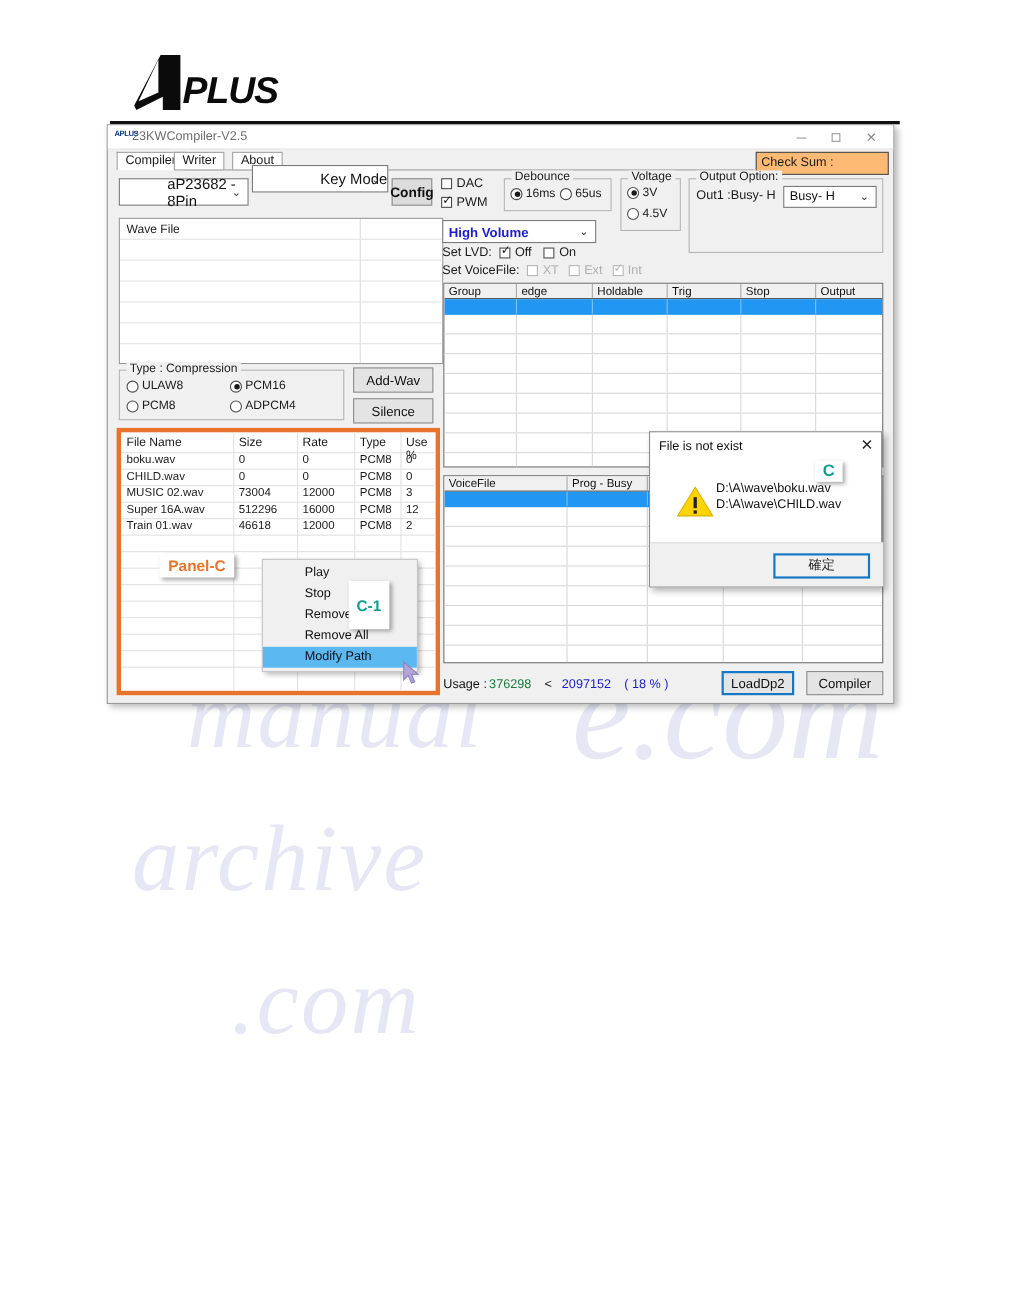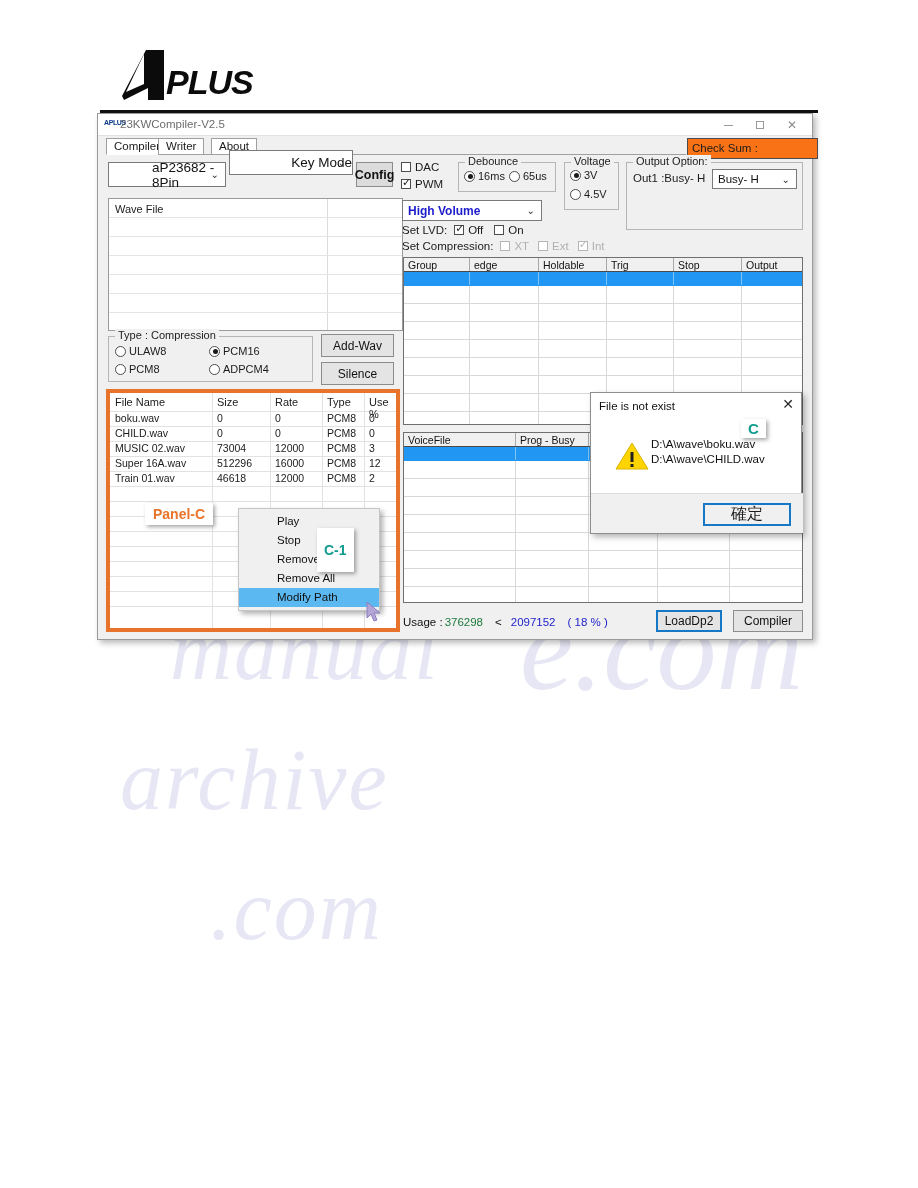--- a/index.html
+++ b/index.html
@@ -92,22 +92,22 @@
   .g-debounce { left:360px; top:48px; width:98px; height:30px; }
   .g-voltage  { left:466px; top:48px; width:55px; height:48px; }
   .g-output   { left:528px; top:48px; width:177px; height:68px; }
 
   .radio { display:inline-flex; align-items:center; font-size:11px; }
   .rdot { width:11px; height:11px; border-radius:50%; border:1px solid #4c4c4c;
           background:#fff; margin-right:3px; position:relative; }
   .rdot.on::after { content:""; position:absolute; left:2.5px; top:2.5px;
           width:5px; height:5px; border-radius:50%; background:#1a1a1a; }
 
-  .checksum { position:absolute; left:589px; top:24px; width:131px; height:21px;
-    background:#f97316; border:1px solid #4c4c4c; font-size:11.5px; padding:3px 0 0 4px; }
+  .checksum { position:absolute; left:589px; top:24px; width:121px; height:21px;
+    background:#fdba74; border:1px solid #4c4c4c; font-size:11.5px; padding:3px 0 0 4px; }
 
   
   .wavebox { position:absolute; left:10px; top:84px; width:295px; height:133px;
     background:#fff; border:1px solid #9a9a9a; overflow:hidden; }
   .wavebox .wf-head { font-size:11px; padding:4px 0 0 6px; }
   .wavebox .wf-vline { position:absolute; left:218px; top:0; width:1px; height:133px;
     background:#dcdcdc; }
   .wavebox .wf-row { position:absolute; left:0; width:295px; height:1px; background:#e4e4e4;}
 
   
@@ -201,21 +201,21 @@
   .dlg-close { position:absolute; right:7px; top:4px; font-size:14px; color:#2a2a2a;
                line-height:14px; }
   .dlg-body { position:absolute; left:0; top:26px; width:212px; height:76px; }
   .dlg-icon { position:absolute; left:24px; top:22px; }
   .dlg-lines { position:absolute; left:60px; top:18px; font-size:11.5px; line-height:15px;
                color:#101010; }
   .dlg-foot { position:absolute; left:0; bottom:0; width:212px; height:40px;
               background:#f0f0f0; border-top:1px solid #dcdcdc; }
   .dlg-ok { position:absolute; left:112px; top:9px; width:88px; height:23px;
      background:#f0f0f0; border:2px solid #1677c4; display:flex;
-     align-items:center; justify-content:center; font-size:16px; }
+     align-items:flex-start; justify-content:center; font-size:12px; }
   .dlg-tag {
     position:absolute; left:150px; top:26px; background:#fff; color:#0f9b8e;
     font-weight:bold; font-size:15px; padding:1px 7px;
     box-shadow:2px 2px 4px rgba(0,0,0,.35); z-index:13;
   }
 </style>
 </head>
 <body>
 
 <div class="page">
@@ -375,21 +375,21 @@
 
     <div class="lvdrow">
       <span>Set LVD:</span>
       <span class="cbox checked" style="margin-left:7px;"></span>
       <span>Off</span>
       <span class="cbox" style="margin-left:11px;"></span>
       <span>On</span>
     </div>
 
     <div class="oscrow">
-      <span>Set Compression:</span>
+      <span>Set VoiceFile:</span>
       <span class="cbox dim" style="margin-left:7px;"></span>
       <span class="dimtxt">XT</span>
       <span class="cbox dim" style="margin-left:9px;"></span>
       <span class="dimtxt">Ext</span>
       <span class="cbox dim checked" style="margin-left:9px;"></span>
       <span class="dimtxt">Int</span>
     </div>
 
     <div class="grid grid-top">
       <div class="ghead">

